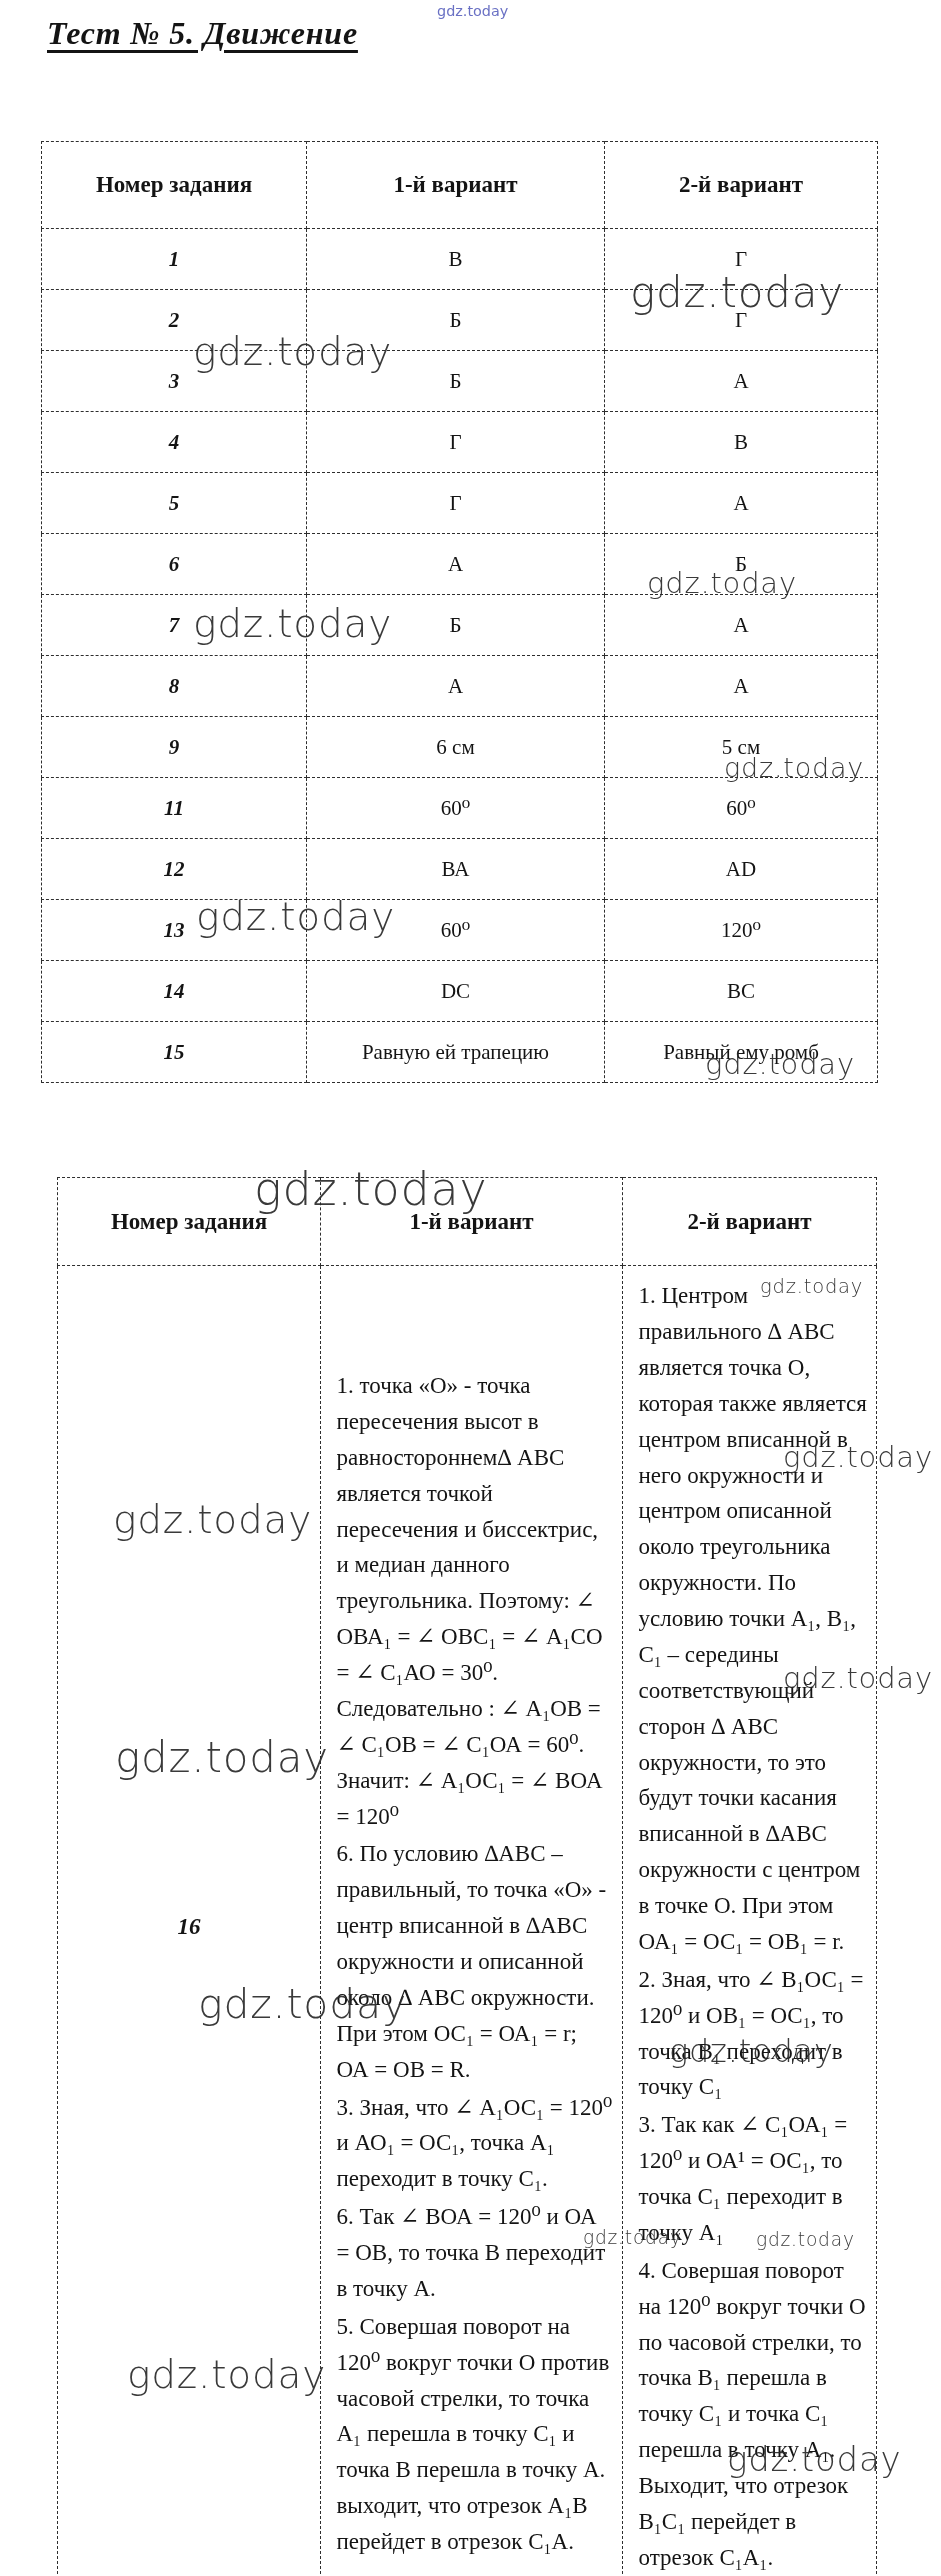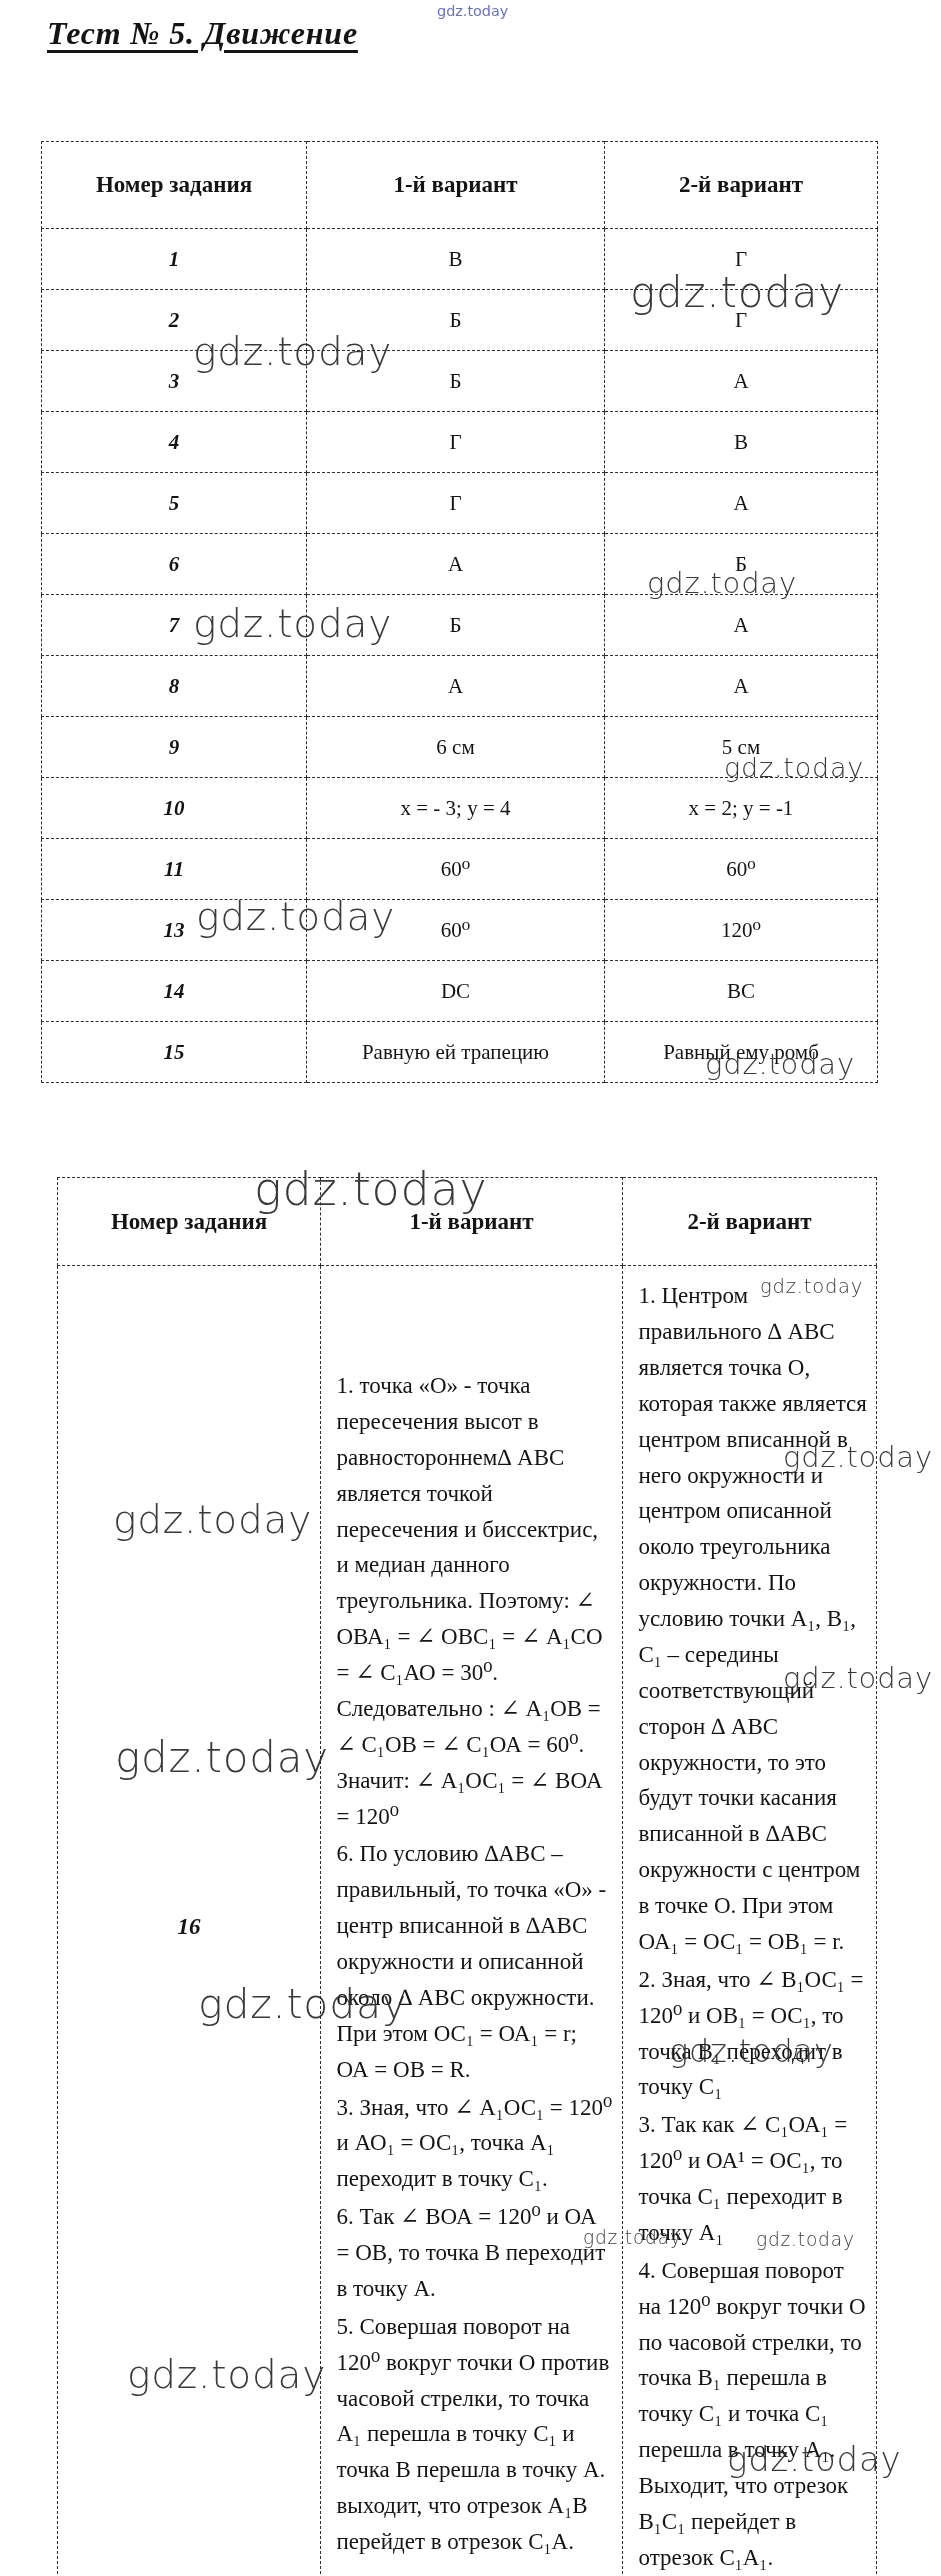--- a/index.html
+++ b/index.html
@@ -97,28 +97,28 @@
         <td class="num">8</td>
         <td>А</td>
         <td>А</td>
       </tr>
     <tr>
         <td class="num">9</td>
         <td>6 см</td>
         <td>5 см</td>
       </tr>
     <tr>
-        <td class="num">10</td>
-        <td>x = - 3; y = 4</td>
-        <td>x = 2; y = -1</td>
-      </tr>
-    <tr>
         <td class="num">11</td>
         <td>60⁰</td>
         <td>60⁰</td>
+      </tr>
+    <tr>
+        <td class="num">12</td>
+        <td>ВА</td>
+        <td>AD</td>
       </tr>
     <tr>
         <td class="num">13</td>
         <td>60⁰</td>
         <td>120⁰</td>
       </tr>
     <tr>
         <td class="num">14</td>
         <td>DC</td>
         <td>ВС</td>

